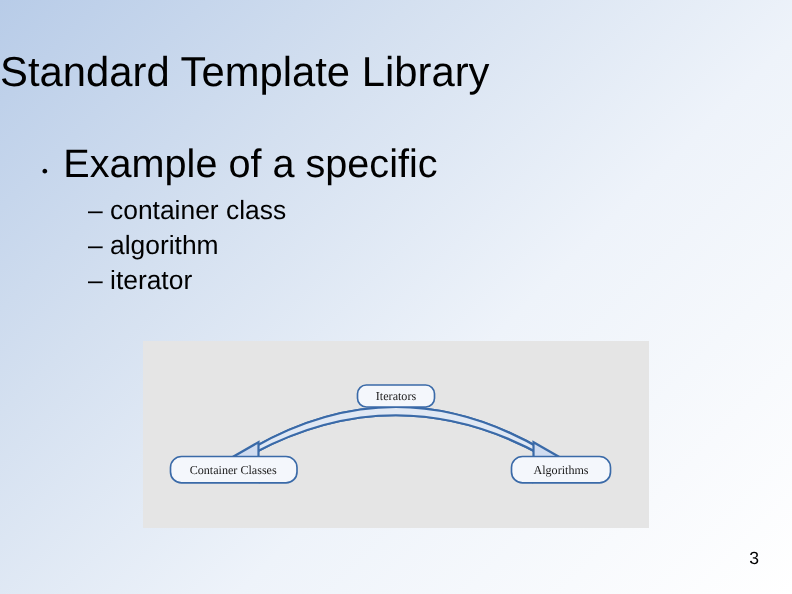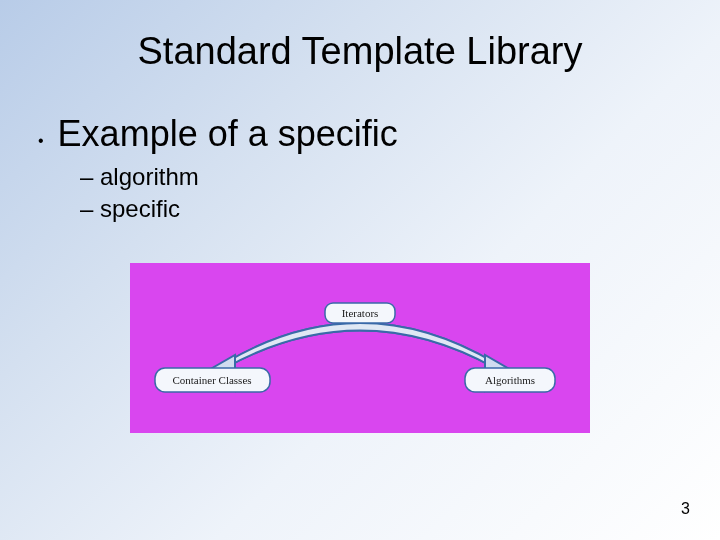--- a/index.html
+++ b/index.html
@@ -6,24 +6,24 @@
     body {
       width: 720px;
       height: 540px;
       background: linear-gradient(135deg, #b8cce8 0%, #d4e0f0 30%, #eef3fa 60%, #ffffff 100%);
       font-family: Arial, Helvetica, sans-serif;
       position: relative;
       overflow: hidden;
     }
     .title {
       font-size: 38px;
-      text-align: center;
       padding-top: 30px;
       color: #000;
       font-weight: normal;
+      margin-top: 15px;
     }
     .content {
       margin-top: 40px;
       margin-left: 38px;
     }
     .bullet-line {
       display: flex;
       align-items: baseline;
       margin-bottom: 8px;
     }
@@ -41,21 +41,21 @@
       margin-top: 2px;
     }
     .sub-line {
       font-size: 24px;
       color: #000;
       margin-bottom: 4px;
     }
     .diagram-wrap {
       width: 460px;
       height: 170px;
-      background: #d946ef;
+      background: #e5e5e5;
       margin: 40px auto 0;
       position: relative;
     }
     .page-number {
       position: absolute;
       bottom: 22px;
       right: 30px;
       font-size: 16px;
       color: #000;
     }
@@ -64,22 +64,23 @@
 <body>
 
 <h1 class="title">Standard Template Library</h1>
 
 <div class="content">
   <div class="bullet-line">
     <span class="bullet-dot">•</span>
     <span class="bullet-text">Example of a specific</span>
   </div>
   <div class="sub-items">
+    <div class="sub-line">– <span>container class</span></div>
     <div class="sub-line">– <span>algorithm</span></div>
-    <div class="sub-line">– <span>specific</span></div>
+    <div class="sub-line">– <span>iterator</span></div>
   </div>
 </div>
 
 <div class="diagram-wrap">
   <svg width="460" height="170" viewBox="0 0 460 170">
 
     <path d="M 95 100 Q 230 20 365 100" fill="none" stroke="#3a6aa8" stroke-width="2"></path>
     <path d="M 95 105 Q 230 30 365 105" fill="none" stroke="#3a6aa8" stroke-width="2"></path>
 
     <path d="M 95 100 Q 230 20 365 100 L 365 105 Q 230 30 95 105 Z" fill="#e0e8f4" stroke="none"></path>

